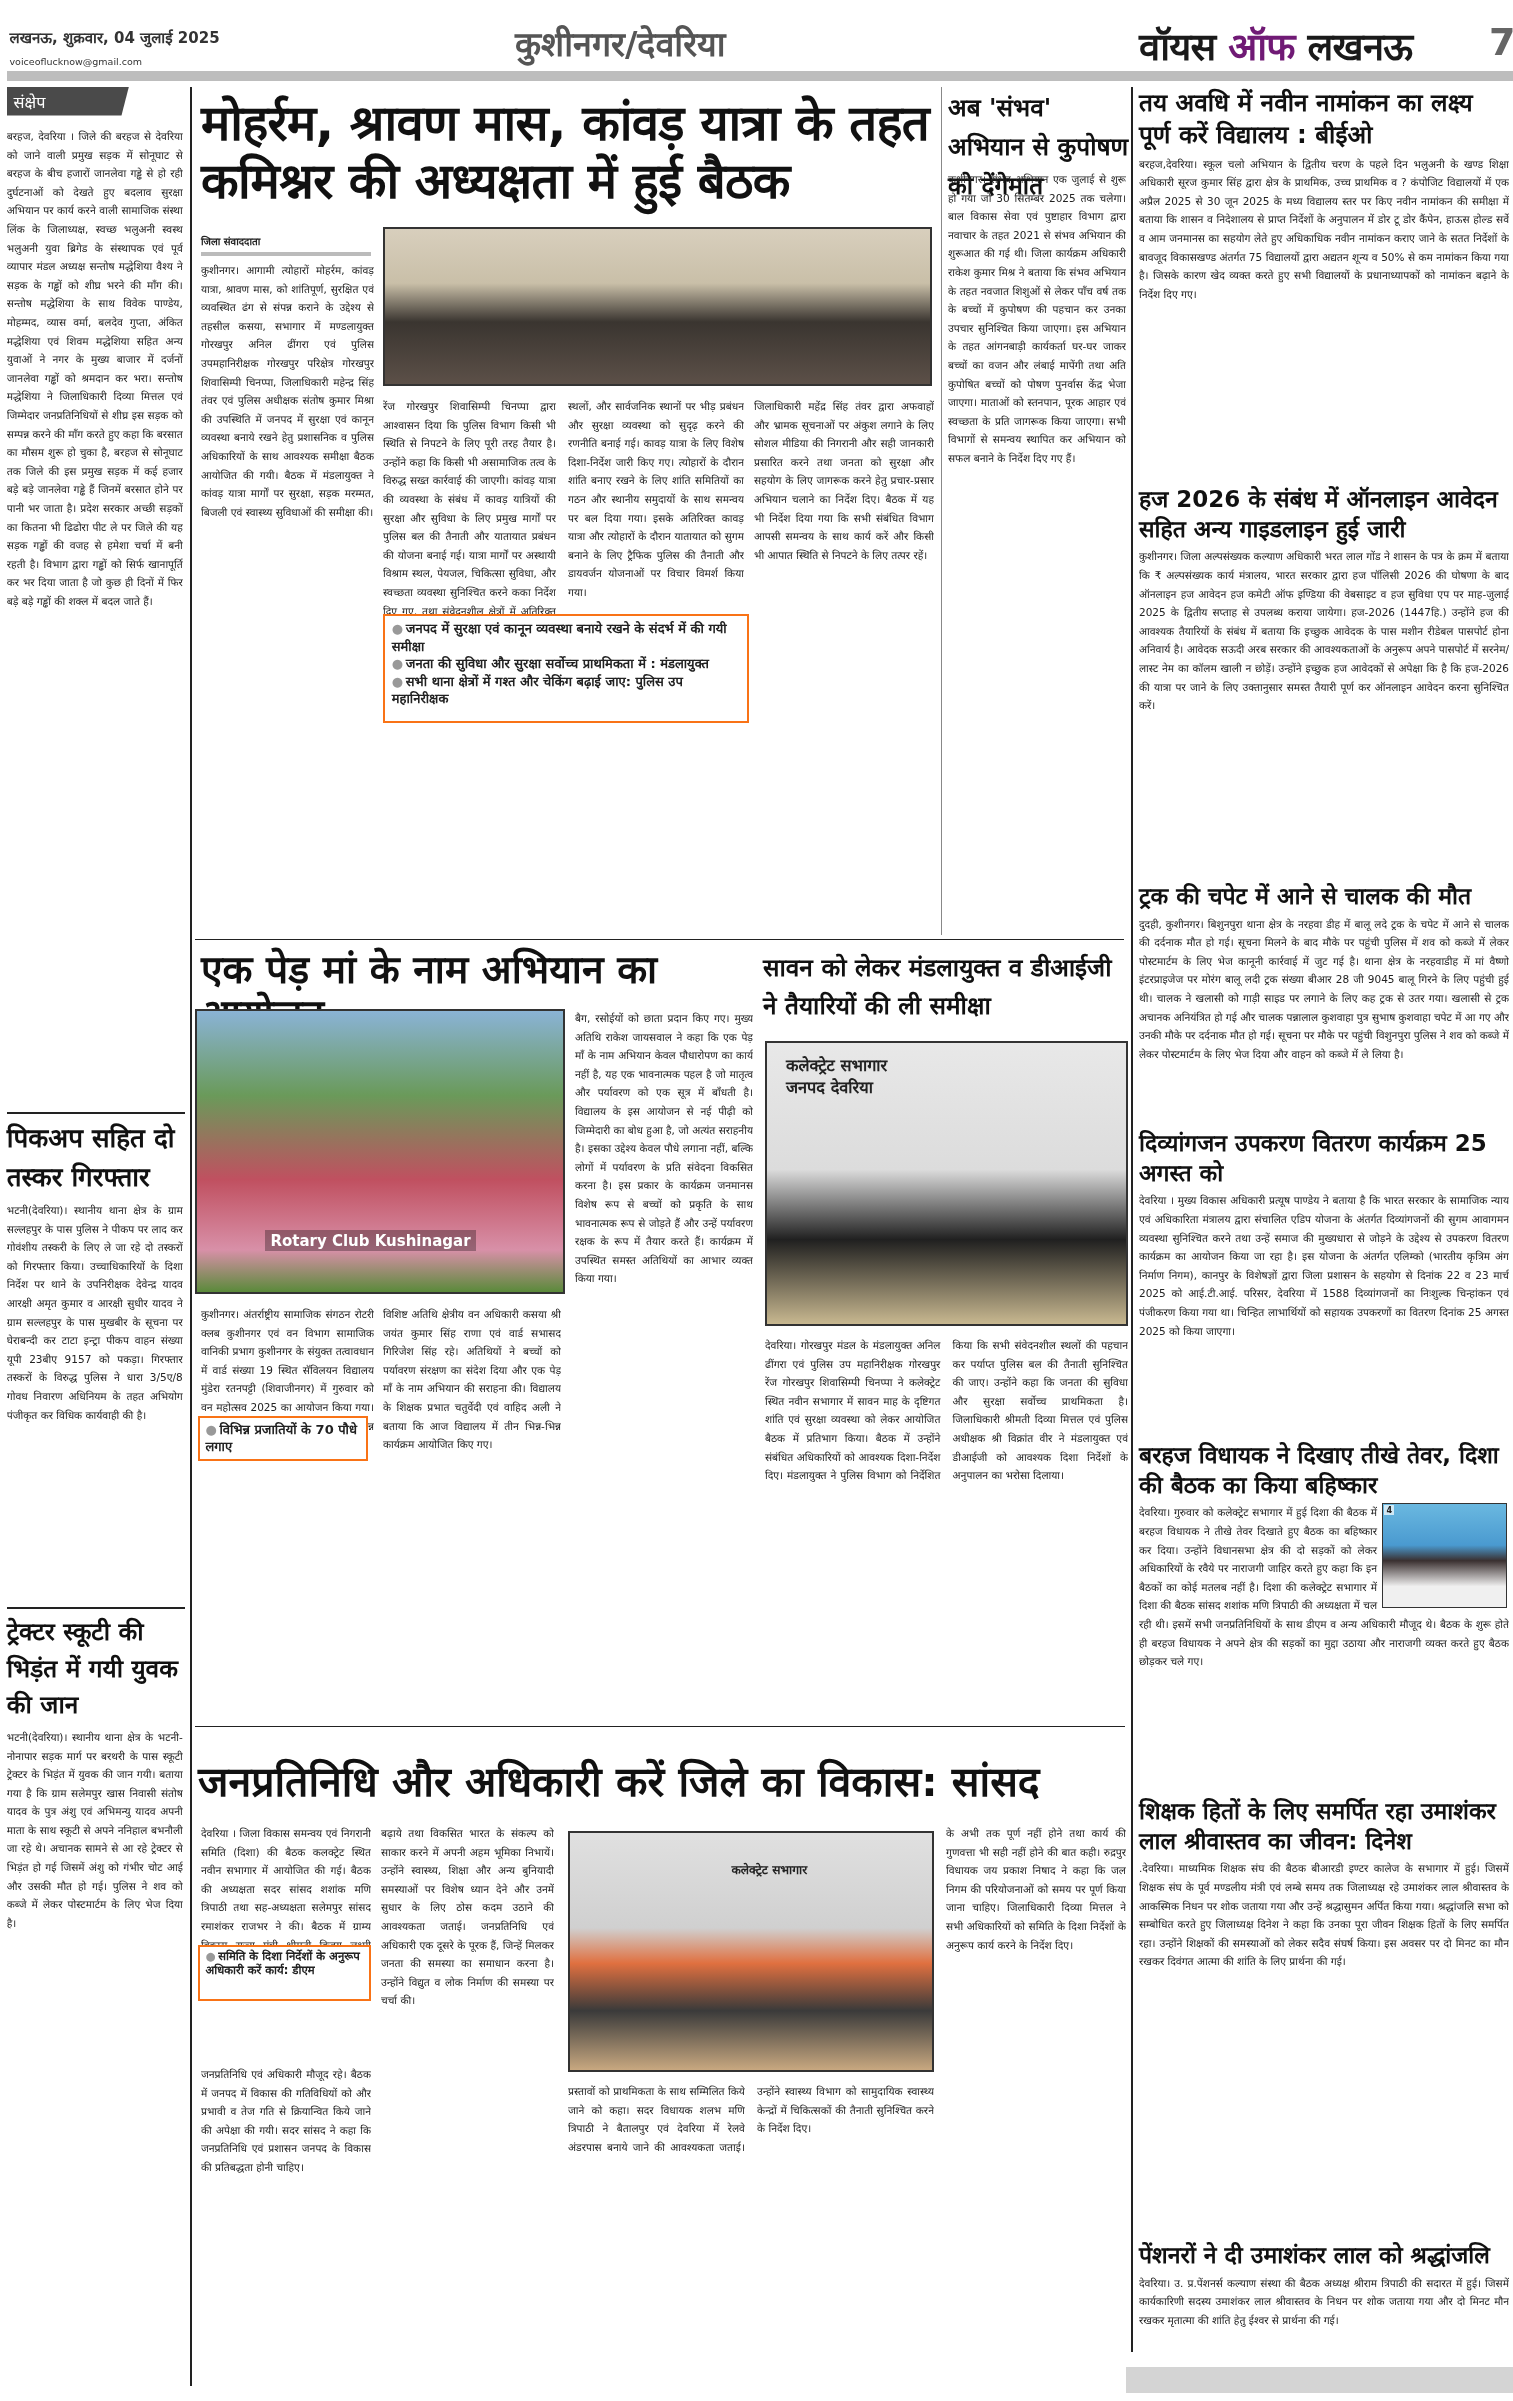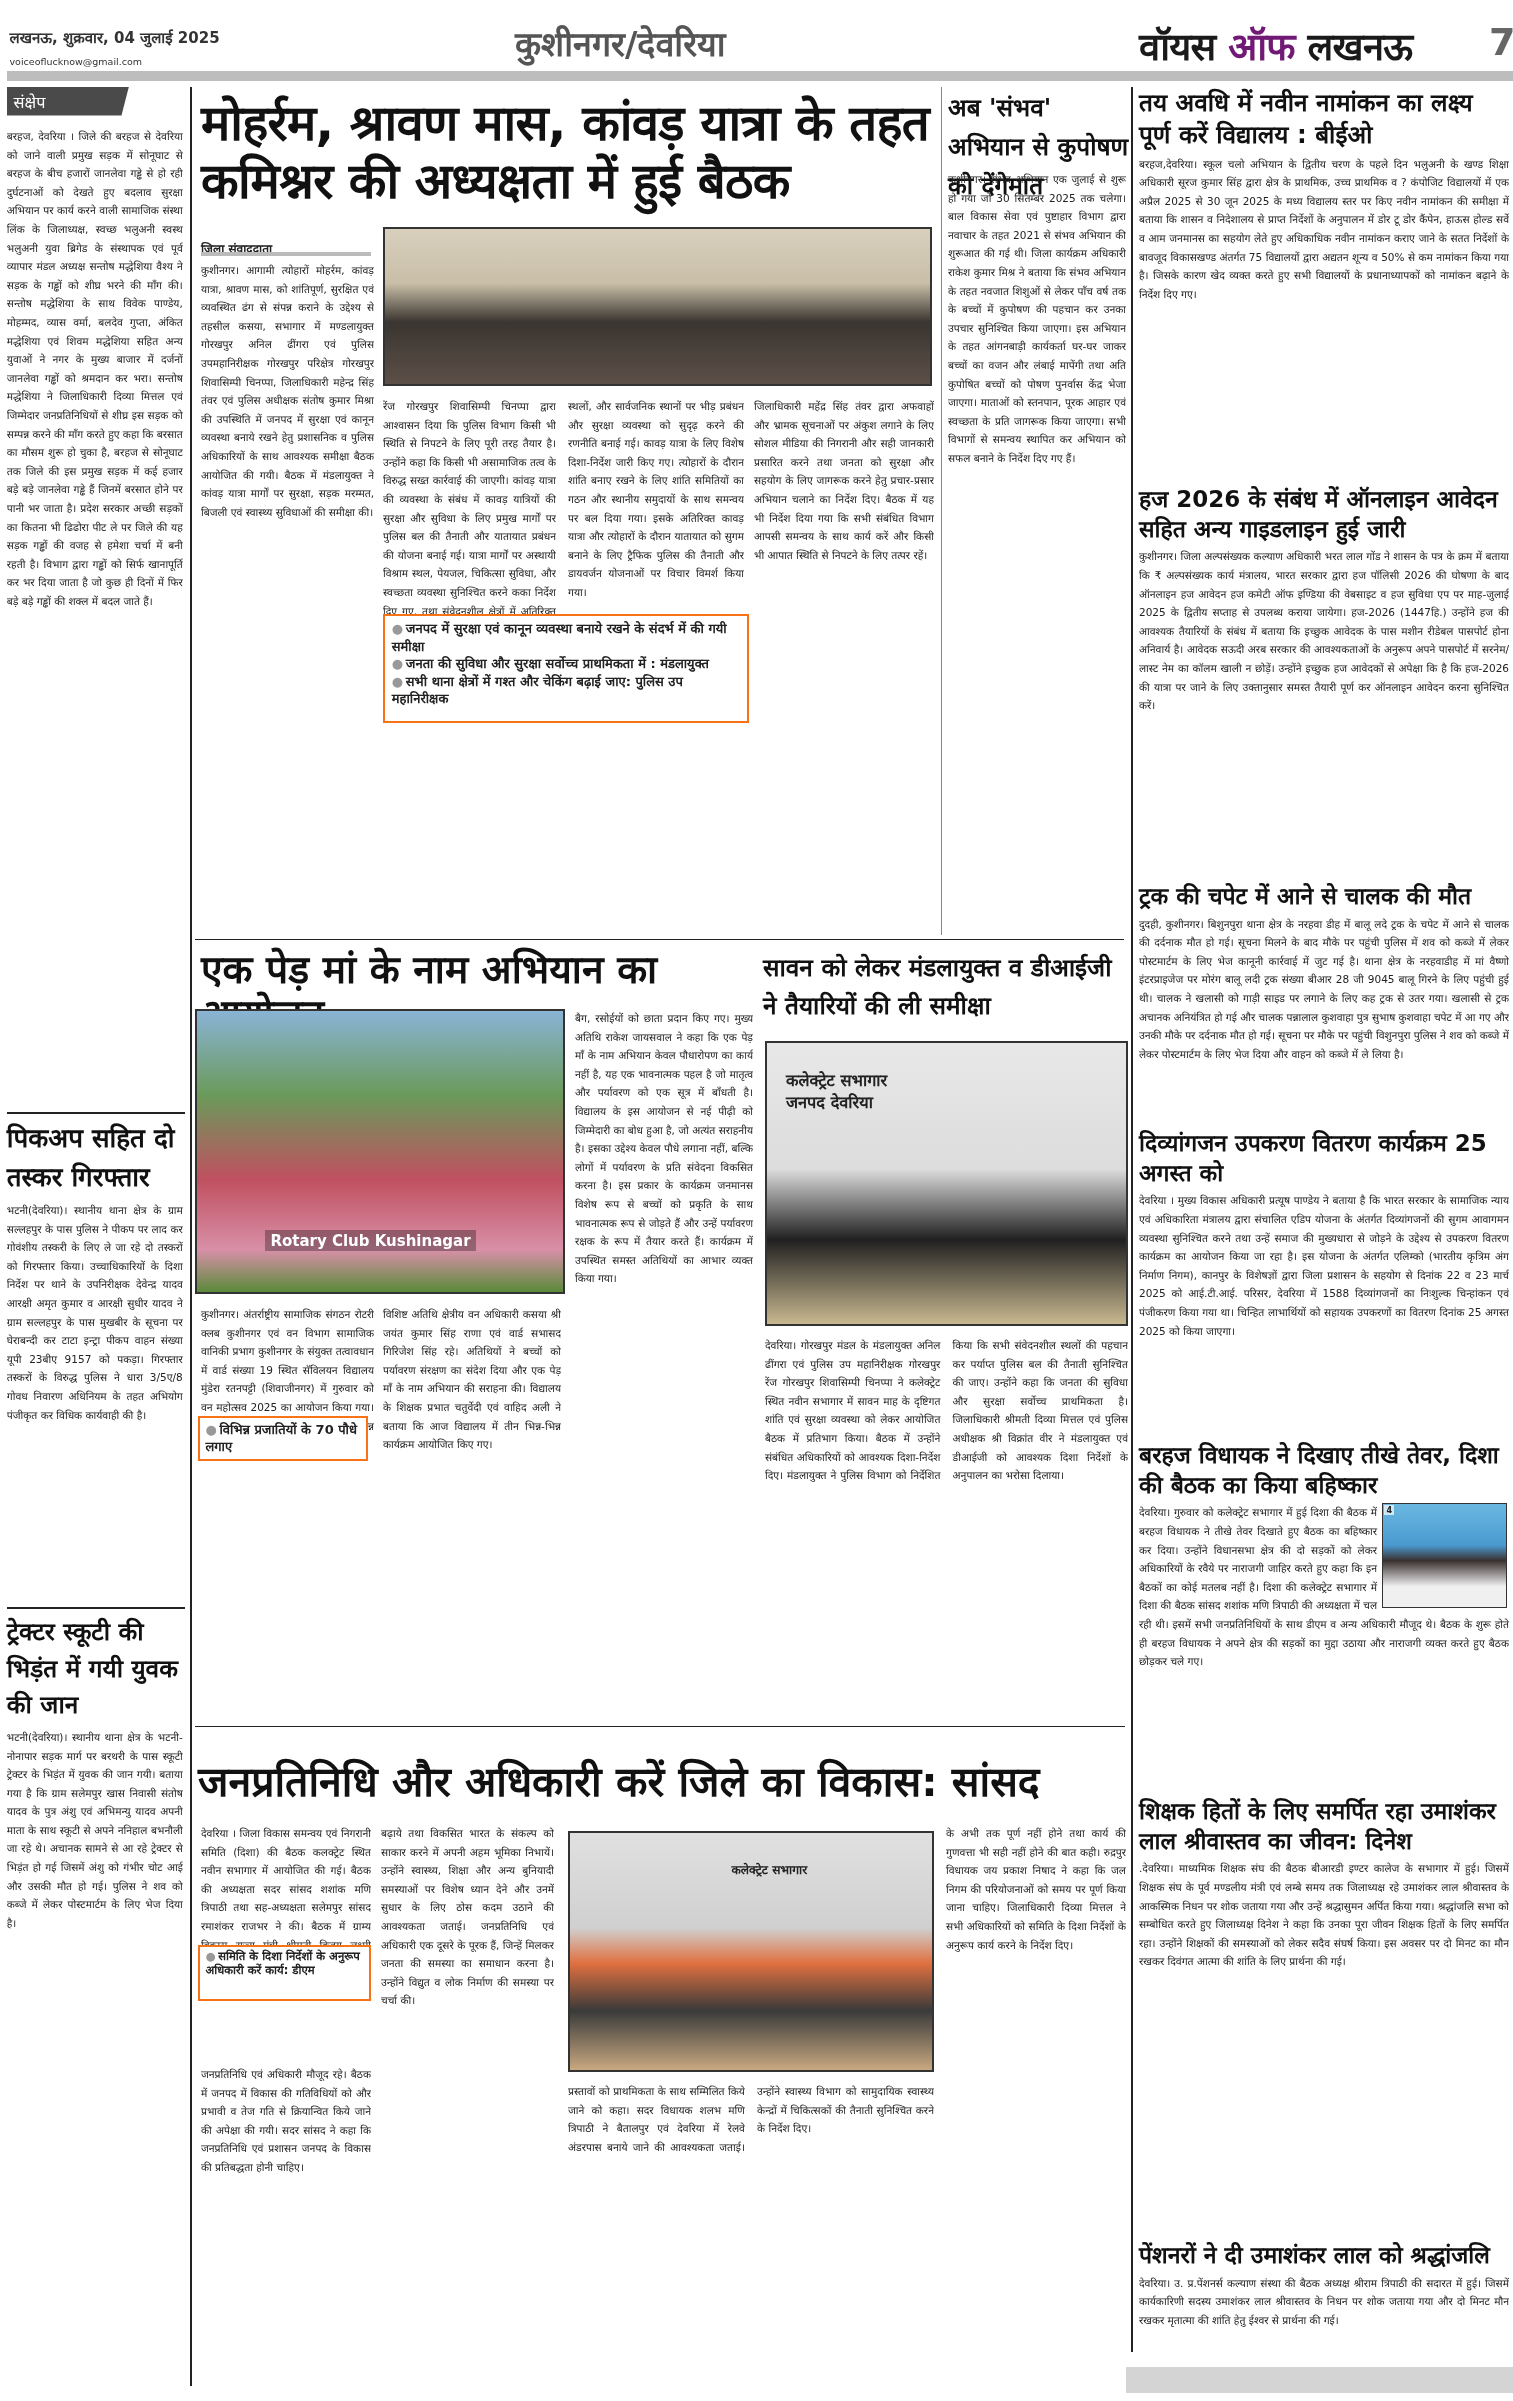--- a/index.html
+++ b/index.html
@@ -22,21 +22,21 @@
   .photo { background: #8a8a8a; border: 2px solid #333; overflow: hidden; }
   .photo.meeting { background: linear-gradient(180deg,#d8cfbd 0%,#c9bfa8 35%,#3a3530 60%,#5c5048 100%); }
   .photo.tree { background: linear-gradient(180deg,#8ab3d6 0%,#6a9a5a 30%,#c05060 60%,#d890a8 85%,#5a8a3a 100%); }
   .photo.police { background: linear-gradient(180deg,#e8e8e8 0%,#dcdcdc 45%,#202020 70%,#c8b890 100%); }
   .photo.disha { background: linear-gradient(180deg,#e0e0e0 0%,#d0d0d0 40%,#e07040 55%,#3a3a3a 75%,#c8a880 100%); }
   .photo.portrait { background: linear-gradient(180deg,#6ab8e0 0%,#4a9ad0 40%,#3a3030 55%,#f0f0f0 80%); }
   .photo-caption { position: absolute; font-size: 15px; font-weight: bold; color: #222; background: rgba(255,255,255,0.7); padding: 1.4px 5.4px; }
   .callout { border: 2px solid #f97316; background: #fff; padding: 4.1px 6.8px; }
   .callout .item { font-size: 13px; font-weight: bold; line-height: 1.35; color: #222; }
   .callout .item::before { content: "●"; color: #999; margin-right: 2.7px; }
-  .byline { font-size: 12px; font-weight: bold; color: #222; margin-top: 6px; }
+  .byline { font-size: 10px; font-weight: bold; color: #222; }
 </style>
 </head>
 <body>
 
 <div class="abs header-left-date">लखनऊ, शुक्रवार, 04 जुलाई 2025</div>
 <div class="abs header-left-email">voiceoflucknow@gmail.com</div>
 <div class="abs header-center">कुशीनगर/देवरिया</div>
 <div class="abs header-brand">
   <span>वॉयस</span>
   <span class="mid">ऑफ</span>
@@ -114,21 +114,21 @@
   <span>अंतर्राष्ट्रीय सामाजिक संगठन रोटरी क्लब कुशीनगर एवं वन विभाग सामाजिक वानिकी प्रभाग कुशीनगर के संयुक्त तत्वावधान में वार्ड संख्या 19 स्थित सॅविलयन विद्यालय मुंडेरा रतनपट्टी (शिवाजीनगर) में गुरुवार को वन महोत्सव 2025 का आयोजन किया गया। कार्यक्रम में विद्यालय परिसर में विभिन्न प्रजातियों के 70 पौधे लगाए गए।</span>
 </div>
 <div class="abs callout" style="left:198px;top:1416px;width:170px;height:45px;padding:2.7px 5.4px;">
   <div class="item" style="font-size:13px;">विभिन्न प्रजातियों के 70 पौधे लगाए</div>
 </div>
 <div class="abs body-text" style="left:383px;top:1305px;width:178px;height:414px;">विशिष्ट अतिथि क्षेत्रीय वन अधिकारी कसया श्री जयंत कुमार सिंह राणा एवं वार्ड सभासद गिरिजेश सिंह रहे। अतिथियों ने बच्चों को पर्यावरण संरक्षण का संदेश दिया और एक पेड़ माँ के नाम अभियान की सराहना की। विद्यालय के शिक्षक प्रभात चतुर्वेदी एवं वाहिद अली ने बताया कि आज विद्यालय में तीन भिन्न-भिन्न कार्यक्रम आयोजित किए गए।</div>
 <div class="abs body-text" style="left:575px;top:1009px;width:178px;height:710px;">बैग, रसोईयों को छाता प्रदान किए गए। मुख्य अतिथि राकेश जायसवाल ने कहा कि एक पेड़ माँ के नाम अभियान केवल पौधारोपण का कार्य नहीं है, यह एक भावनात्मक पहल है जो मातृत्व और पर्यावरण को एक सूत्र में बाँधती है। विद्यालय के इस आयोजन से नई पीढ़ी को जिम्मेदारी का बोध हुआ है, जो अत्यंत सराहनीय है। इसका उद्देश्य केवल पौधे लगाना नहीं, बल्कि लोगों में पर्यावरण के प्रति संवेदना विकसित करना है। इस प्रकार के कार्यक्रम जनमानस विशेष रूप से बच्चों को प्रकृति के साथ भावनात्मक रूप से जोड़ते हैं और उन्हें पर्यावरण रक्षक के रूप में तैयार करते हैं। कार्यक्रम में उपस्थित समस्त अतिथियों का आभार व्यक्त किया गया।</div>
 
 <div class="abs hl" style="left:763px;top:949px;width:366px;font-size:24.4px;line-height:1.55;">सावन को लेकर मंडलायुक्त व डीआईजी ने तैयारियों की ली समीक्षा</div>
 <div class="abs photo police" style="left:765px;top:1041px;width:363px;height:285px;">
-  <div class="photo-caption" style="left:13.6px;top:25px;width:136px;background:transparent;font-size:16.3px;">कलेक्ट्रेट सभागार जनपद देवरिया</div>
+  <div class="photo-caption" style="left:13.6px;top:10px;width:136px;background:transparent;font-size:16.3px;">कलेक्ट्रेट सभागार जनपद देवरिया</div>
 </div>
 <div class="abs body-text" style="left:765px;top:1336px;width:363px;height:383px;column-count:2;column-gap:12.2px;">
   <b>देवरिया।</b>
   <span>गोरखपुर मंडल के मंडलायुक्त अनिल ढींगरा एवं पुलिस उप महानिरीक्षक गोरखपुर रेंज गोरखपुर शिवासिम्पी चिनप्पा ने कलेक्ट्रेट स्थित नवीन सभागार में सावन माह के दृष्टिगत शांति एवं सुरक्षा व्यवस्था को लेकर आयोजित बैठक में प्रतिभाग किया। बैठक में उन्होंने संबंधित अधिकारियों को आवश्यक दिशा-निर्देश दिए। मंडलायुक्त ने पुलिस विभाग को निर्देशित किया कि सभी संवेदनशील स्थलों की पहचान कर पर्याप्त पुलिस बल की तैनाती सुनिश्चित की जाए। उन्होंने कहा कि जनता की सुविधा और सुरक्षा सर्वोच्च प्राथमिकता है। जिलाधिकारी श्रीमती दिव्या मित्तल एवं पुलिस अधीक्षक श्री विक्रांत वीर ने मंडलायुक्त एवं डीआईजी को आवश्यक दिशा निर्देशों के अनुपालन का भरोसा दिलाया।</span>
 </div>
 
 <div class="abs vrule" style="left:1131px;top:87px;height:2265px;"></div>
 
 <div class="abs" style="left:1139px;top:87px;width:370px;">
   <div class="hl" style="font-size:24.4px;line-height:1.3;">तय अवधि में नवीन नामांकन का लक्ष्य पूर्ण करें विद्यालय : बीईओ</div>

